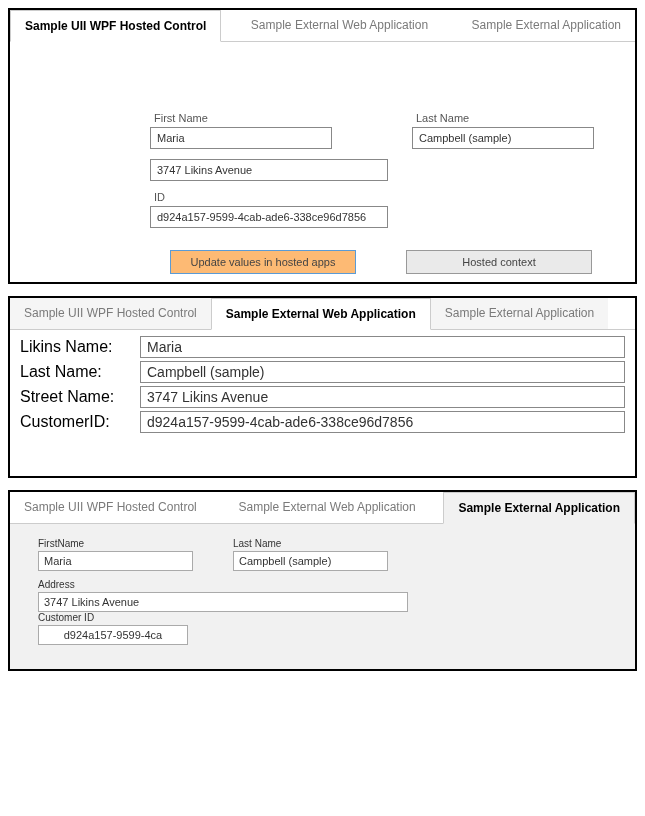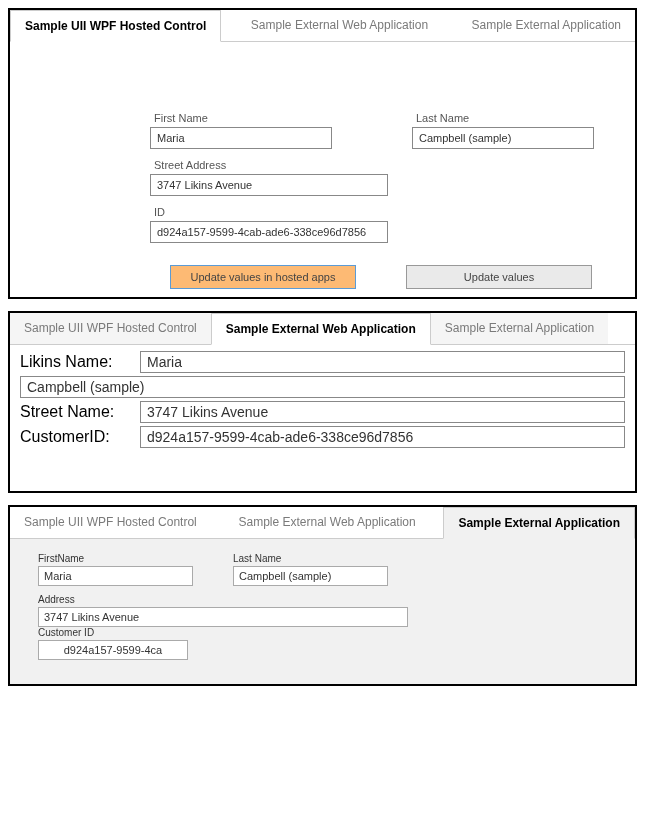--- a/index.html
+++ b/index.html
@@ -162,47 +162,47 @@
       <div class="p1-col-left">
         <div class="p1-label">First Name</div>
         <input class="p1-input w1" value="Maria" style="">
       </div>
       <div>
         <div class="p1-label">Last Name</div>
         <input class="p1-input w2" value="Campbell (sample)" style="">
       </div>
     </div>
     <div class="p1-single">
-      <div class="p1-label">Street Address</div>
       <input class="p1-input w3" value="3747 Likins Avenue" style="">
     </div>
     <div class="p1-single">
       <div class="p1-label">ID</div>
       <input class="p1-input w3" value="d924a157-9599-4cab-ade6-338ce96d7856" style="">
     </div>
     <div class="p1-buttons">
       <button class="p1-btn focus">Update values in hosted apps</button>
-      <button class="p1-btn">Update values</button>
+      <button class="p1-btn">Hosted context</button>
     </div>
   </div>
 </div>
 
 <div class="panel panel2">
   <div class="tabs">
     <div class="tab">Sample UII WPF Hosted Control</div>
     <div class="tab active">Sample External Web Application</div>
     <div class="tab">Sample External Application</div>
     <div class="spacer"></div>
   </div>
   <div class="p2-body">
     <div class="p2-row">
       <div class="p2-label">Likins Name:</div>
       <input class="p2-input" value="Maria" style="">
     </div>
     <div class="p2-row">
+      <div class="p2-label">Last Name:</div>
       <input class="p2-input" value="Campbell (sample)" style="">
     </div>
     <div class="p2-row">
       <div class="p2-label">Street Name:</div>
       <input class="p2-input" value="3747 Likins Avenue" style="">
     </div>
     <div class="p2-row">
       <div class="p2-label">CustomerID:</div>
       <input class="p2-input" value="d924a157-9599-4cab-ade6-338ce96d7856" style="">
     </div>

